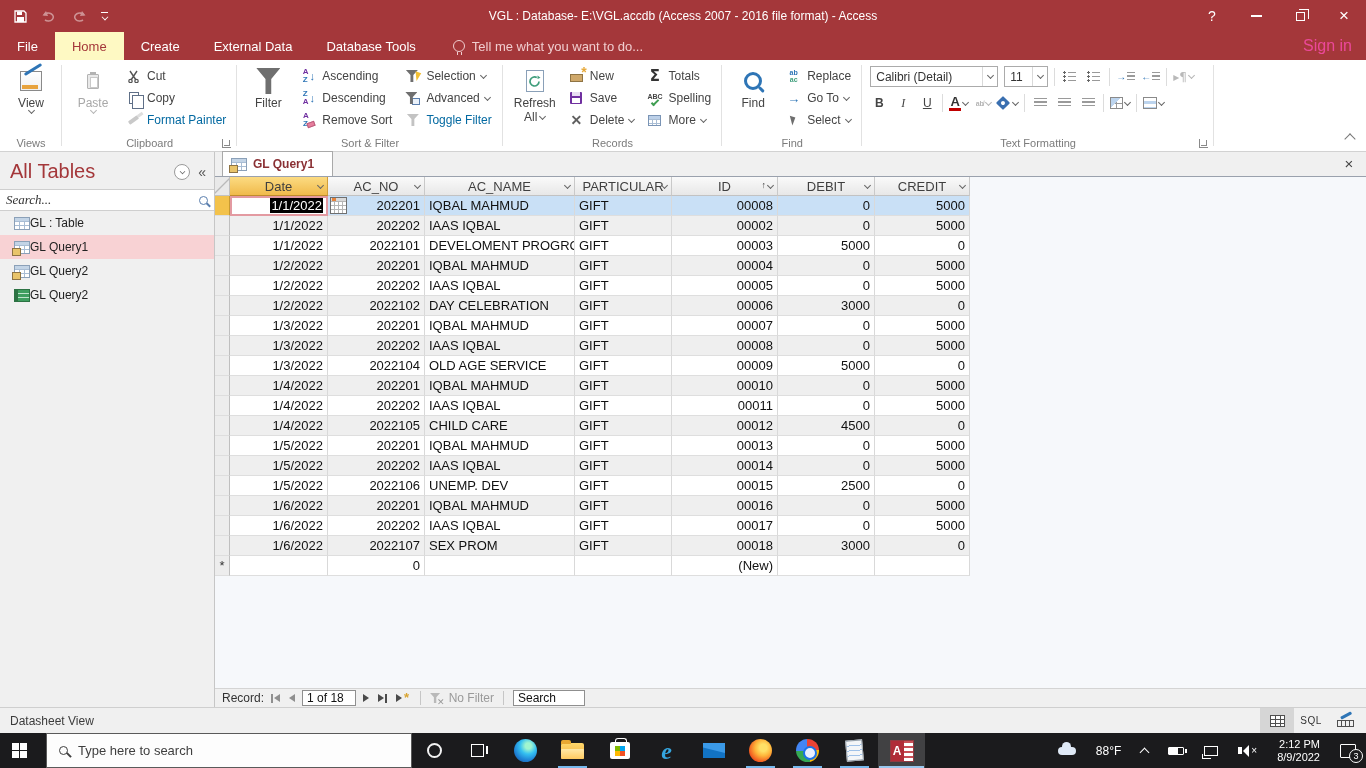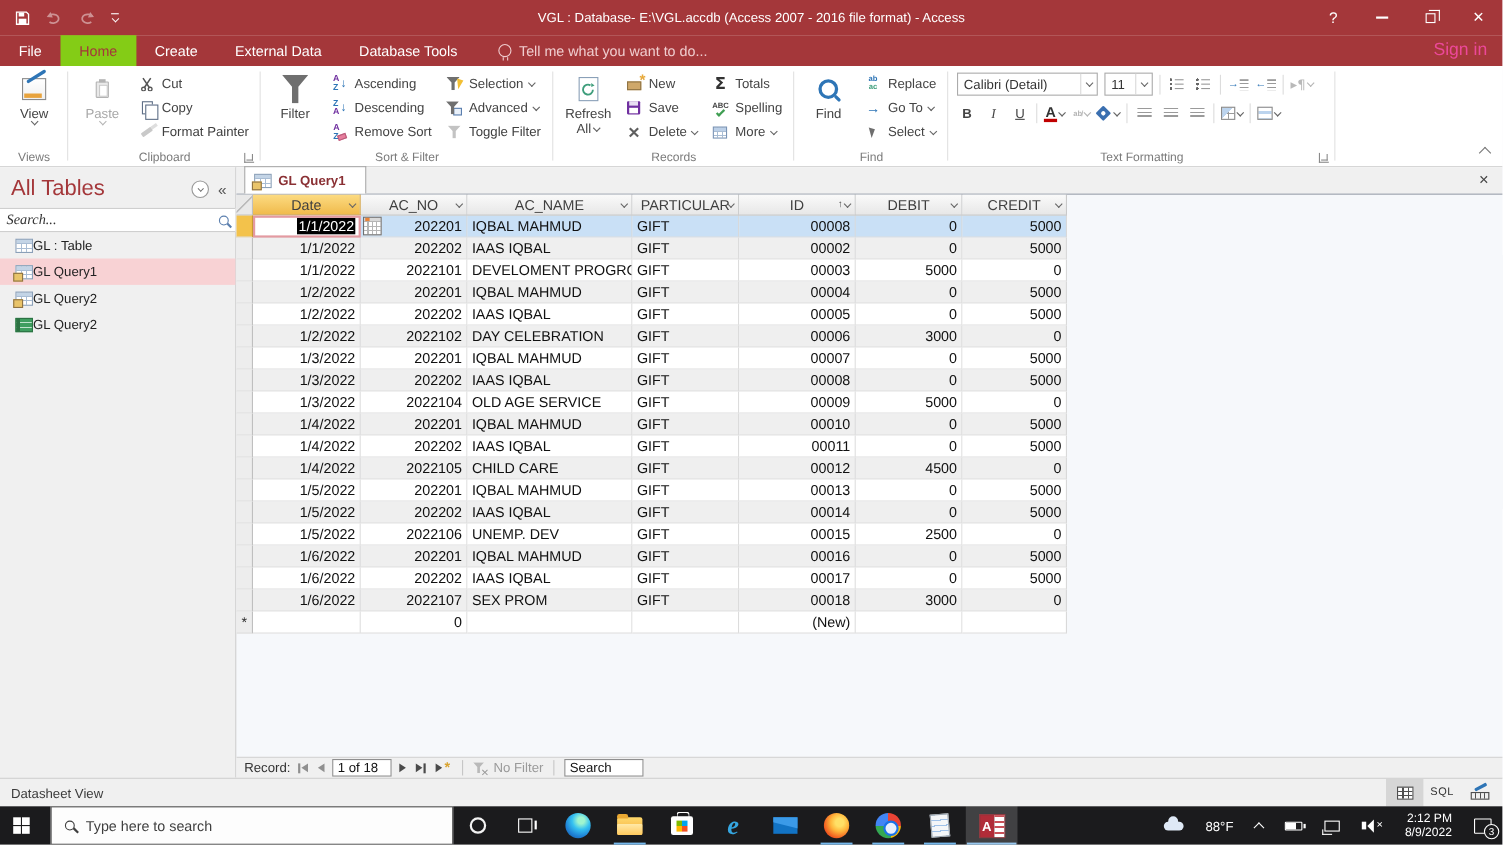--- a/index.html
+++ b/index.html
@@ -18,39 +18,39 @@
   .win-controls{margin-left:auto;display:flex;align-items:center;height:32px;z-index:2}
   .wbtn{width:44px;height:32px;display:flex;align-items:center;justify-content:center;font-size:14px;color:#fff}
   .wbtn .minus{width:11px;height:1.5px;background:#fff}
   .wbtn .restore{width:9px;height:9px;border:1.2px solid #fff;position:relative;background:#a4373a}
   .wbtn .restore::before{content:"";position:absolute;left:2px;top:-4px;width:9px;height:9px;border:1.2px solid #fff;border-bottom:none;border-left:none}
 
   
   .menubar{position:absolute;left:0;top:32px;width:1366px;height:28px;background:#a4373a;display:flex;align-items:stretch;color:#fff;font-size:13px}
   .mtabs{display:flex;align-items:stretch}
   .mtab{padding:0 17px;display:flex;align-items:center;cursor:default}
-  .mtab.active{background:#84cc16;color:#a4373a}
+  .mtab.active{background:#fef9c3;color:#a4373a}
   .tellme{display:flex;align-items:center;gap:7px;color:#f0cdcf;padding-left:20px}
   .bulb{width:12px;height:12px;border:1.4px solid #f0cdcf;border-radius:50%;position:relative}
   .bulb::after{content:"";position:absolute;left:3px;top:11px;width:3px;height:3px;border-left:1.4px solid #f0cdcf;border-right:1.4px solid #f0cdcf}
   .signin{position:absolute;right:14px;top:32px;height:28px;display:flex;align-items:center;color:#ec4899;font-size:16px}
 
   
   .ribbon{position:absolute;left:0;top:60px;width:1366px;height:92px;background:#fff;border-bottom:1px solid #d2d2d2;display:flex;color:#444}
   .rgroup{position:relative;padding:3px 8px 16px 8px;display:flex;align-items:flex-start;gap:6px}
   .rgroup::after{content:"";position:absolute;right:0;top:5px;bottom:5px;width:1px;background:#e2e2e2}
   .glabel{position:absolute;bottom:2px;left:0;right:0;text-align:center;font-size:11px;color:#7b7b7b;white-space:nowrap}
   .launcher{position:absolute;bottom:3px;right:6px;width:9px;height:9px;border-left:1px solid #8a8a8a;border-bottom:1px solid #8a8a8a}
   .launcher::after{content:"";position:absolute;right:1px;top:1px;width:5px;height:5px;border-right:1.4px solid #8a8a8a;border-bottom:1.4px solid #8a8a8a;transform:translate(0,0)}
   .bigbtn{min-width:46px;display:flex;flex-direction:column;align-items:center;font-size:12px;color:#444;padding:3px 3px 0 3px;line-height:14px}
   .bigbtn .bicon{height:30px;display:flex;align-items:center;justify-content:center}
   .bigbtn.disabled{color:#a8a8a8}
   .smallcol{display:flex;flex-direction:column;padding-top:2px}
   .sbtn{display:flex;align-items:center;gap:5px;height:22px;font-size:12px;color:#444;padding:0 3px;white-space:nowrap}
-  .sbtn.disabled{color:#404040}
+  .sbtn.disabled{color:#0369a1}
   .caret{width:5px;height:5px;border-right:1.2px solid #666;border-bottom:1.2px solid #666;transform:rotate(45deg);margin-top:-2px}
   .i16{width:17px;height:16px;display:inline-flex;align-items:center;justify-content:center;flex:none}
   .funnel{width:12px;height:12px;background:#6f6f6f;clip-path:polygon(0 0,100% 0,62% 42%,62% 100%,38% 100%,38% 42%)}
   .funnel.big{width:24px;height:26px}
   .funnel.dis{background:#c3c3c3}
   .azwrap{display:flex;align-items:center;gap:1px}
   .az{display:flex;flex-direction:column;font-size:8px;font-weight:700;line-height:8px;font-family:"Liberation Sans",sans-serif}
   .cA{color:#7030a0}.cZ{color:#2e75b6}
   .dn{color:#2e75b6;font-size:11px;font-weight:700;line-height:10px}
   .zap{width:0;height:0;border-left:4px solid transparent;border-right:2px solid transparent;border-top:9px solid #f2bf33;transform:rotate(18deg);margin-left:-4px}

